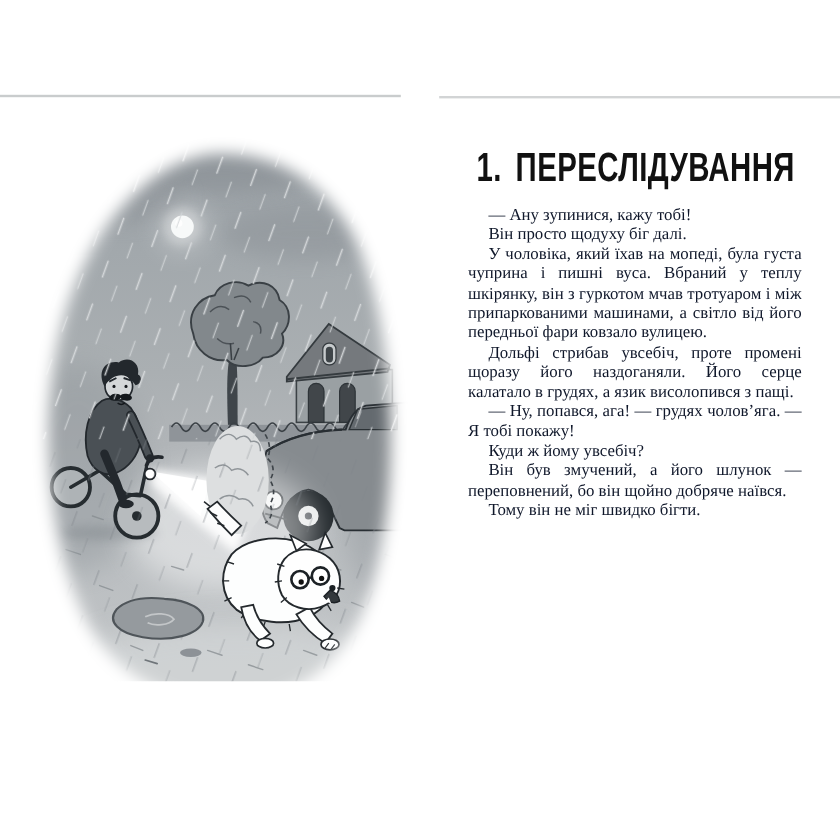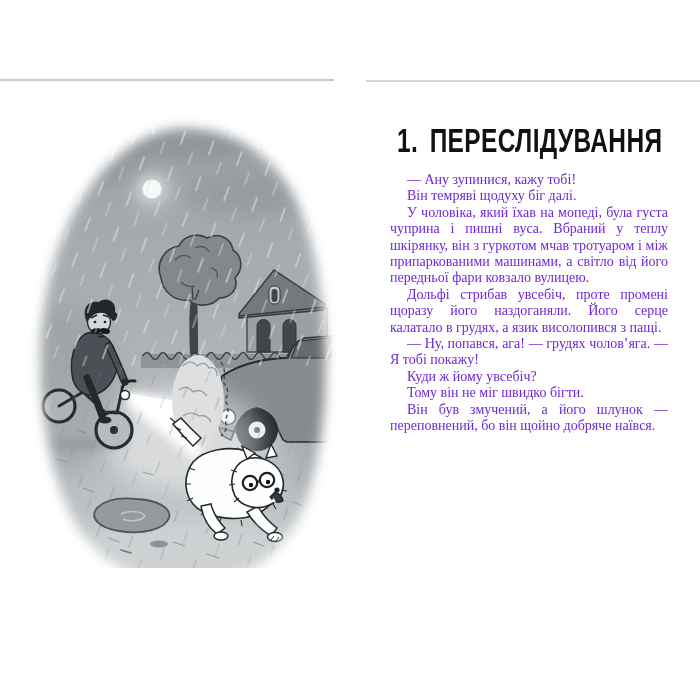--- a/index.html
+++ b/index.html
@@ -19,21 +19,21 @@
   
   .text-page{position:absolute;left:390px;top:122px;width:278px;}
   .chapter-title{
     margin:0 0 14px 7px;height:36px;white-space:nowrap;
     font-family:"Liberation Sans",sans-serif;font-weight:bold;
     font-size:34px;line-height:36px;color:#111;
     transform:scaleX(0.72);transform-origin:left top;
     letter-spacing:0.5px;
   }
   .chapter-title .num{margin-right:16px;}
-  .body-text{font-size:14px;line-height:16.4px;text-align:justify;color:#6d28d9;}
+  .body-text{font-size:14px;line-height:16.4px;text-align:justify;color:#0f172a;}
   .body-text p{margin:0;text-indent:17px;}
   .page-number{
     position:absolute;left:390px;top:580px;width:278px;text-align:center;
     font-size:13.5px;color:#2a2a2a;
   }
 </style>
 </head>
 <body>
 
 <div class="spread">
@@ -222,25 +222,25 @@
       </g>
     </svg>
   </figure>
 
   <main class="text-page">
     <h1 class="chapter-title">
       <span class="num">1.</span><span>ПЕРЕСЛІДУВАННЯ</span>
     </h1>
     <div class="body-text">
         <p class="para">— Ану зупинися, кажу тобі!</p>
-        <p class="para">Він темряві щодуху біг далі.</p>
+        <p class="para">Він просто щодуху біг далі.</p>
         <p class="para">У чоловіка, який їхав на мопеді, була густа чуприна і пишні вуса. Вбраний у теплу шкірянку, він з гуркотом мчав тротуаром і між припаркованими машинами, а світло від його передньої фари ковзало вулицею.</p>
         <p class="para">Дольфі стрибав увсебіч, проте промені щоразу його наздоганяли. Його серце калатало в грудях, а язик висолопився з пащі.</p>
         <p class="para">— Ну, попався, ага! — грудях чолов’яга. — Я тобі покажу!</p>
         <p class="para">Куди ж йому увсебіч?</p>
+        <p class="para">Він був змучений, а його шлунок — переповнений, бо він щойно добряче наївся.</p>
         <p class="para">Тому він не міг швидко бігти.</p>
-        <p class="para">Він був змучений, а його шлунок — переповнений, бо він щойно добряче наївся.</p>
       </div>
   </main>
 
   <div class="page-number">9</div>
 
 </div>
 
 </body></html>

